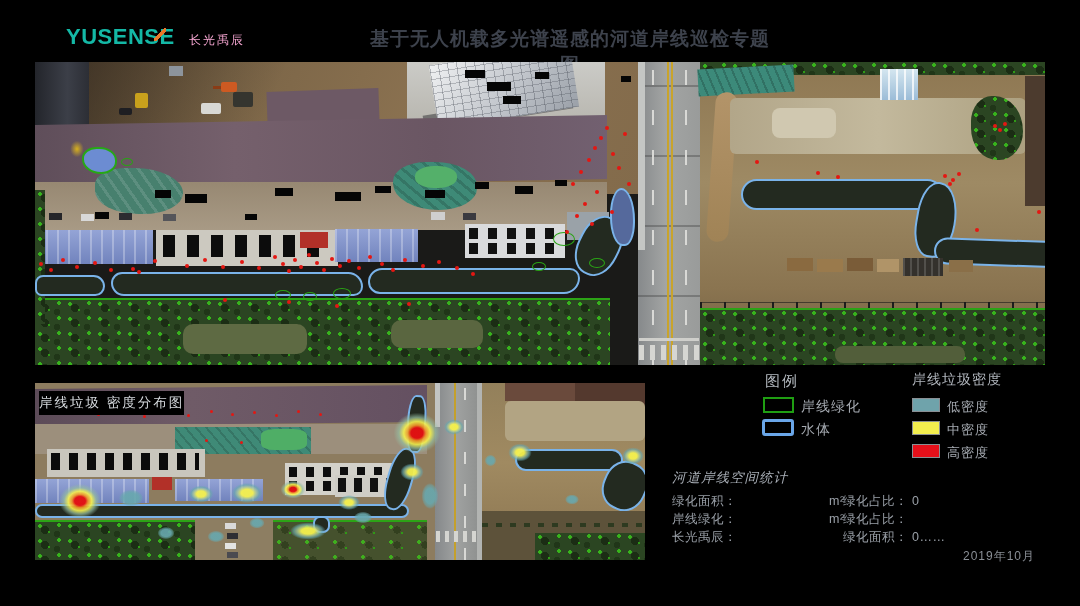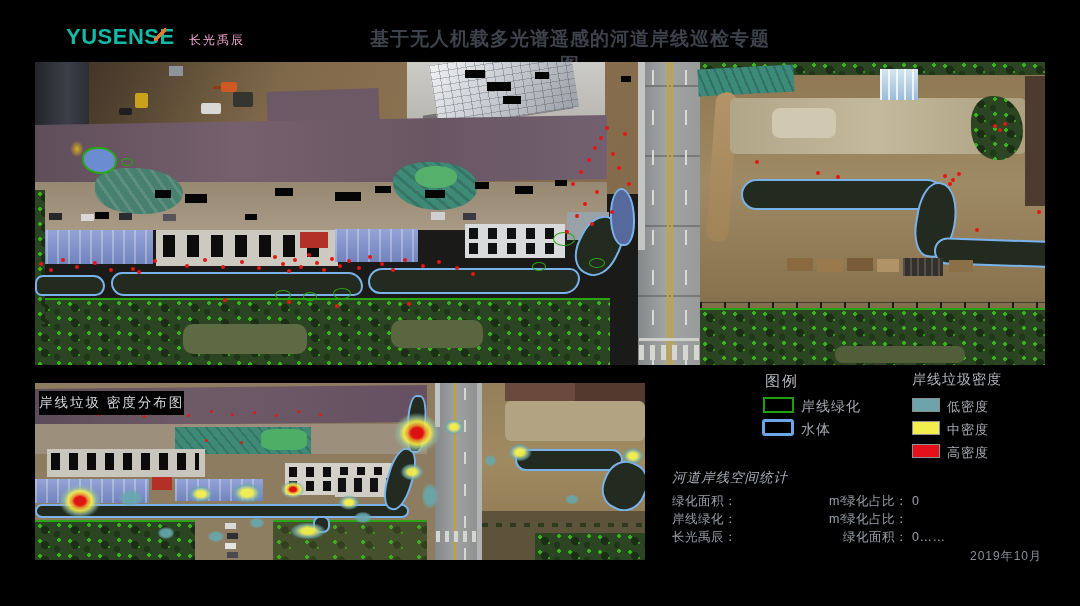--- a/index.html
+++ b/index.html
@@ -350,16 +350,16 @@
       <span class="slabel">绿化占比：</span>
       <span class="sval"></span>
       <span class="sunit"></span>
     </div>
     <div class="stat-row" style="left:843px;top:529px;">
       <span class="slabel">绿化面积：</span>
       <span class="sval">0……</span>
       <span class="sunit"></span>
     </div>
 
-    <div class="abs date-text" style="left:963px;top:548px;margin-left:7px;">2019年10月</div>
+    <div class="abs date-text" style="left:963px;top:548px;">2019年10月</div>
   </div>
 
 </div>
 
 </body></html>

